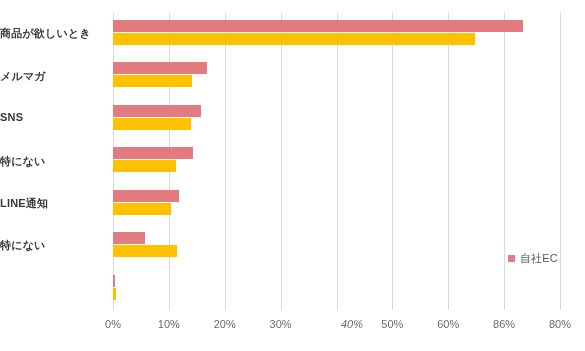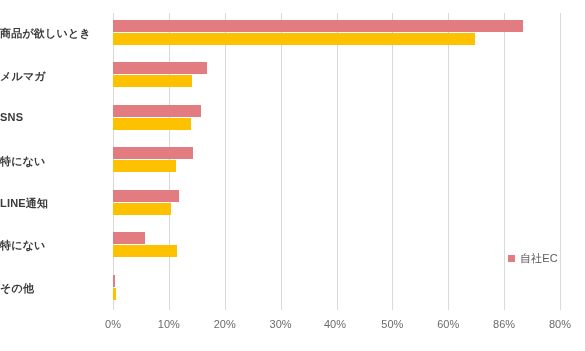--- a/index.html
+++ b/index.html
@@ -116,21 +116,20 @@
 
 <div id="chart-root">
 
   <div id="ylabels">
       <div class="ylabel-item" style="top: 13.2143px;">商品が欲しいとき</div>
       <div class="ylabel-item" style="top: 55.6429px;">メルマガ</div>
       <div class="ylabel-item" style="top: 98.0714px;">SNS</div>
       <div class="ylabel-item" style="top: 140.5px;">特にない</div>
       <div class="ylabel-item" style="top: 182.929px;">LINE通知</div>
       <div class="ylabel-item" style="top: 225.357px;">特にない</div>
-      <div class="ylabel-item" style="top: 267.786px;">その他</div>
     </div>
 
   <div id="plot-area">
       <div class="gridline axis-zero" style="left: 0px;"></div>
       <div class="gridline" style="left: 55.875px;"></div>
       <div class="gridline" style="left: 111.75px;"></div>
       <div class="gridline" style="left: 167.625px;"></div>
       <div class="gridline" style="left: 223.5px;"></div>
       <div class="gridline" style="left: 279.375px;"></div>
       <div class="gridline" style="left: 335.25px;"></div>
@@ -164,21 +163,21 @@
         <div class="bar series-0" title="自社EC その他 0.4%" style="width: 2.235px; background: rgb(226, 124, 128);"></div>
         <div class="bar series-1" title="モール その他 0.5%" style="width: 2.79375px; background: rgb(253, 193, 0);"></div>
       </div>
     </div>
 
   <div id="xlabels">
       <div class="xtick" style="left: 113px;">0%</div>
       <div class="xtick" style="left: 168.875px;">10%</div>
       <div class="xtick" style="left: 224.75px;">20%</div>
       <div class="xtick" style="left: 280.625px;">30%</div>
-      <div class="xtick" style="left: 335px;">40%</div>
+      <div class="xtick" style="left: 352px; font-style: italic;">40%</div>
       <div class="xtick" style="left: 392.375px;">50%</div>
       <div class="xtick" style="left: 448.25px;">60%</div>
       <div class="xtick" style="left: 504.125px;">86%</div>
       <div class="xtick" style="left: 560px;">80%</div>
     </div>
 
   <div id="legend">
       <div class="legend-item">
         <span class="legend-swatch" style="background: rgb(226, 124, 128);"></span>
         <span class="legend-label">自社EC</span>

